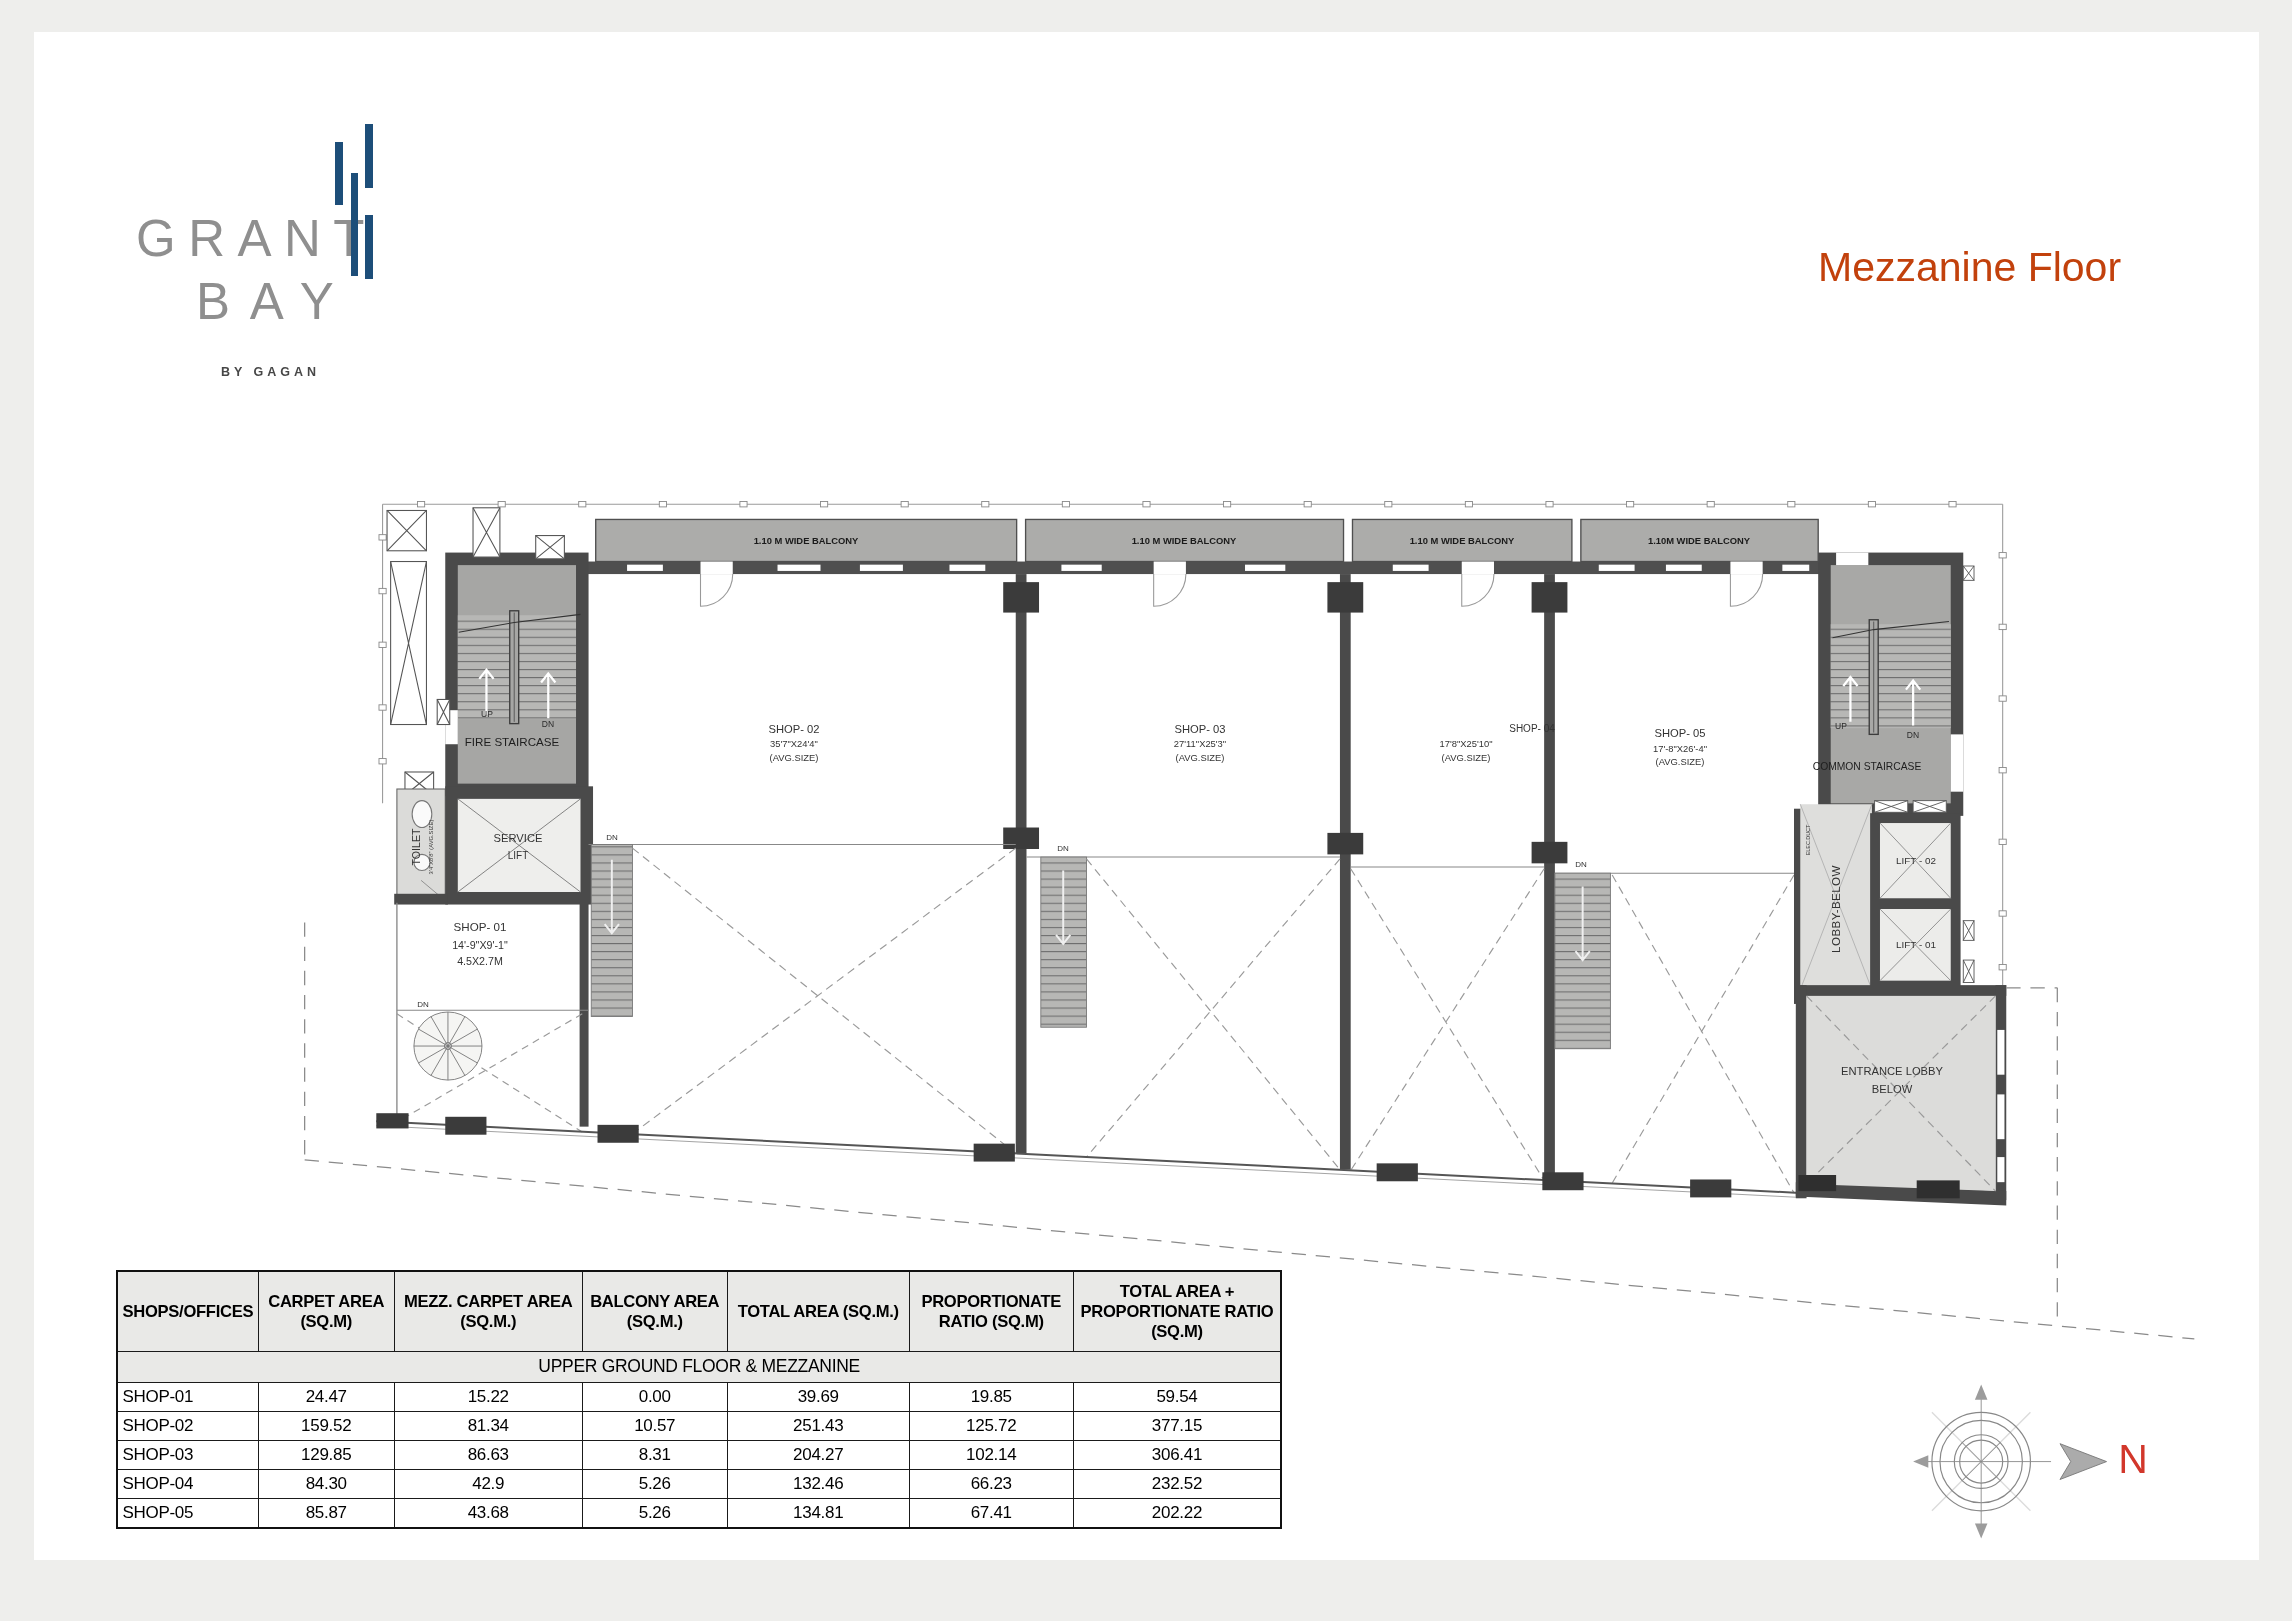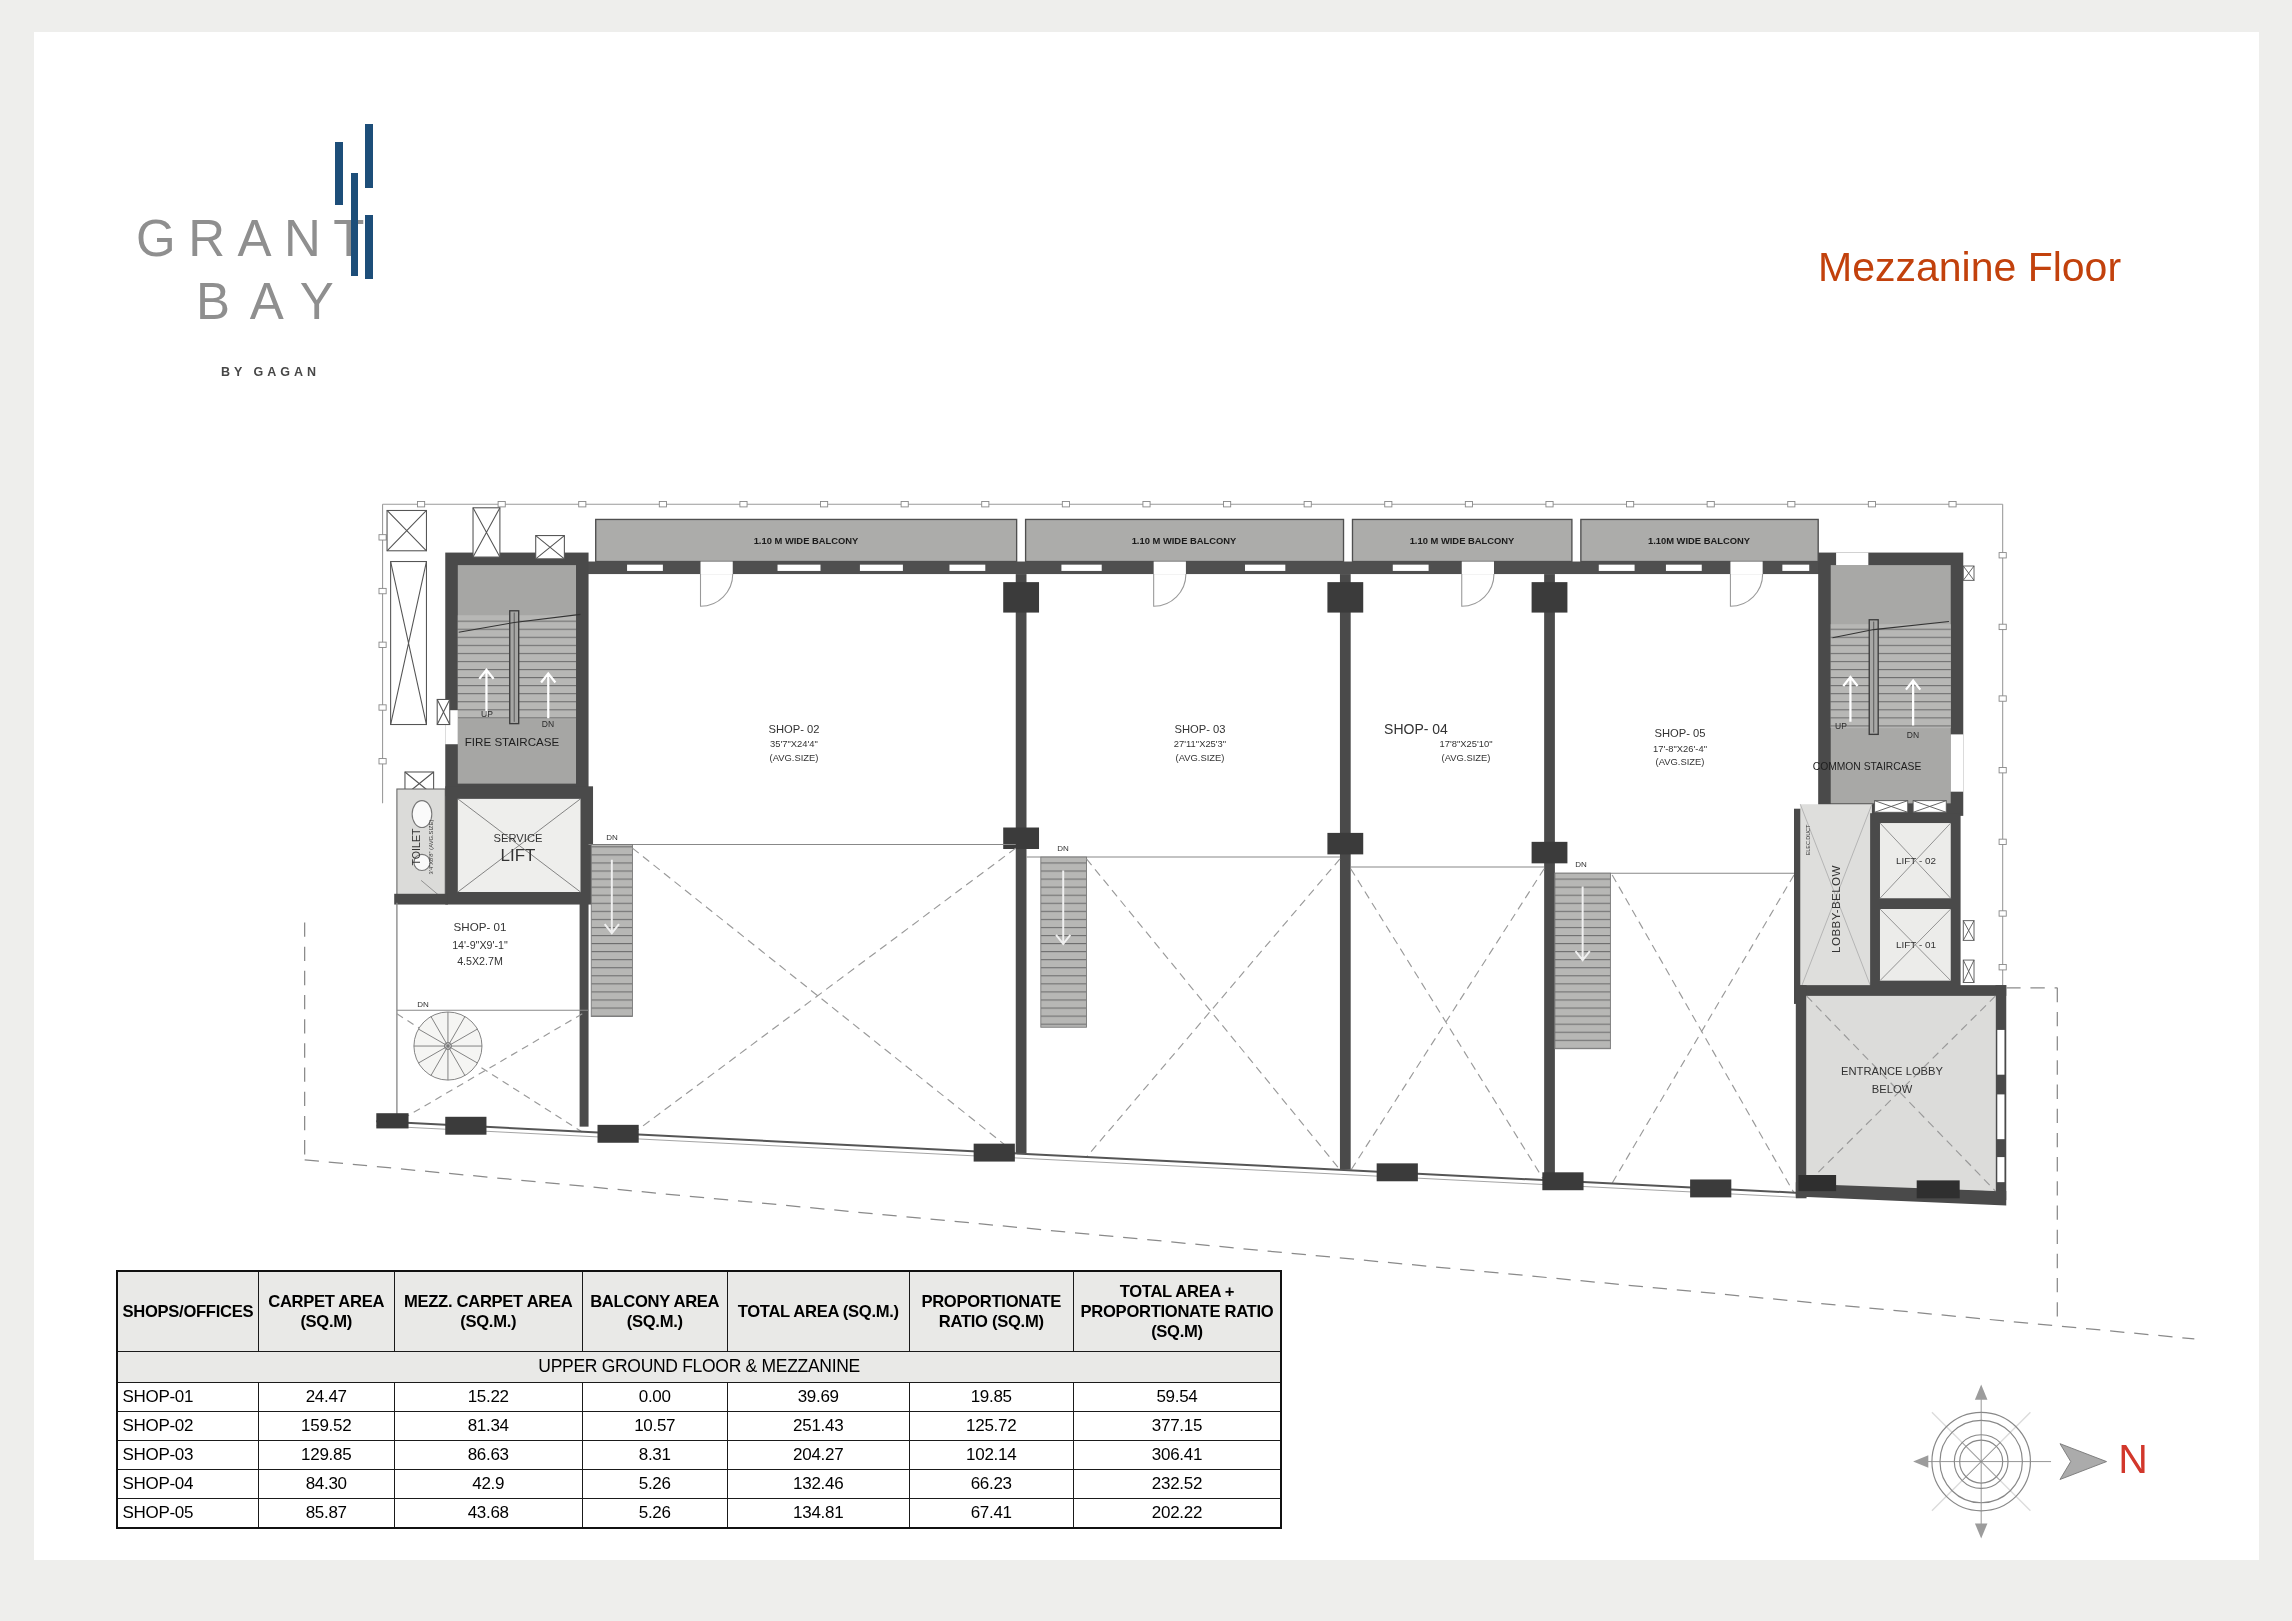--- a/index.html
+++ b/index.html
@@ -326,41 +326,41 @@
   <div class="pl" style="left:806px;top:541px;font-size:9.4px;font-weight:600;color:#1a1a1a">1.10 M WIDE BALCONY</div>
   <div class="pl" style="left:1184px;top:541px;font-size:9.4px;font-weight:600;color:#1a1a1a">1.10 M WIDE BALCONY</div>
   <div class="pl" style="left:1462px;top:541px;font-size:9.4px;font-weight:600;color:#1a1a1a">1.10 M WIDE BALCONY</div>
   <div class="pl" style="left:1699px;top:541px;font-size:9.4px;font-weight:700;color:#1a1a1a">1.10M WIDE BALCONY</div>
 
   <div class="pl" style="left:487px;top:715px;font-size:8.5px;color:#2b2b2b">UP</div>
   <div class="pl" style="left:548px;top:725px;font-size:8.5px;color:#2b2b2b">DN</div>
   <div class="pl" style="left:512px;top:742px;font-size:11.6px;color:#1e1e1e">FIRE STAIRCASE</div>
 
   <div class="pl" style="left:518px;top:838px;font-size:11.2px">SERVICE</div>
-  <div class="pl" style="left:518px;top:856px;font-size:17px">LIFT</div>
+  <div class="pl" style="left:518px;top:856px;font-size:10px">LIFT</div>
 
   <div class="pl rot" style="left:416px;top:847px;font-size:10.7px">TOILET</div>
   <div class="pl rot" style="left:431px;top:847px;font-size:5.8px">3'4"X8'8" (AVG.SIZE)</div>
 
   <div class="pl" style="left:480px;top:927px;font-size:11.6px">SHOP- 01</div>
   <div class="pl" style="left:480px;top:945px;font-size:10.7px">14'-9"X9'-1"</div>
   <div class="pl" style="left:480px;top:961px;font-size:10.7px">4.5X2.7M</div>
   <div class="pl" style="left:423px;top:1005px;font-size:8px">DN</div>
 
   <div class="pl" style="left:612px;top:838px;font-size:8px">DN</div>
   <div class="pl" style="left:794px;top:729px;font-size:11.2px">SHOP- 02</div>
   <div class="pl" style="left:794px;top:744px;font-size:9.4px">35'7"X24'4"</div>
   <div class="pl" style="left:794px;top:758px;font-size:9.4px">(AVG.SIZE)</div>
 
   <div class="pl" style="left:1063px;top:849px;font-size:8px">DN</div>
   <div class="pl" style="left:1200px;top:729px;font-size:11.2px">SHOP- 03</div>
   <div class="pl" style="left:1200px;top:744px;font-size:9.4px">27'11"X25'3"</div>
   <div class="pl" style="left:1200px;top:758px;font-size:9.4px">(AVG.SIZE)</div>
 
-  <div class="pl" style="left:1416px;top:729px;font-size:14px">SHOP- 04</div>
+  <div class="pl" style="left:1532px;top:729px;font-size:10px">SHOP- 04</div>
   <div class="pl" style="left:1466px;top:744px;font-size:9.4px">17'8"X25'10"</div>
   <div class="pl" style="left:1466px;top:758px;font-size:9.4px">(AVG.SIZE)</div>
 
   <div class="pl" style="left:1581px;top:865px;font-size:8px">DN</div>
   <div class="pl" style="left:1680px;top:733px;font-size:11.2px">SHOP- 05</div>
   <div class="pl" style="left:1680px;top:749px;font-size:9.4px">17'-8"X26'-4"</div>
   <div class="pl" style="left:1680px;top:762px;font-size:9.4px">(AVG.SIZE)</div>
 
   <div class="pl" style="left:1841px;top:727px;font-size:8.5px;color:#2b2b2b">UP</div>
   <div class="pl" style="left:1913px;top:736px;font-size:8.5px;color:#2b2b2b">DN</div>

